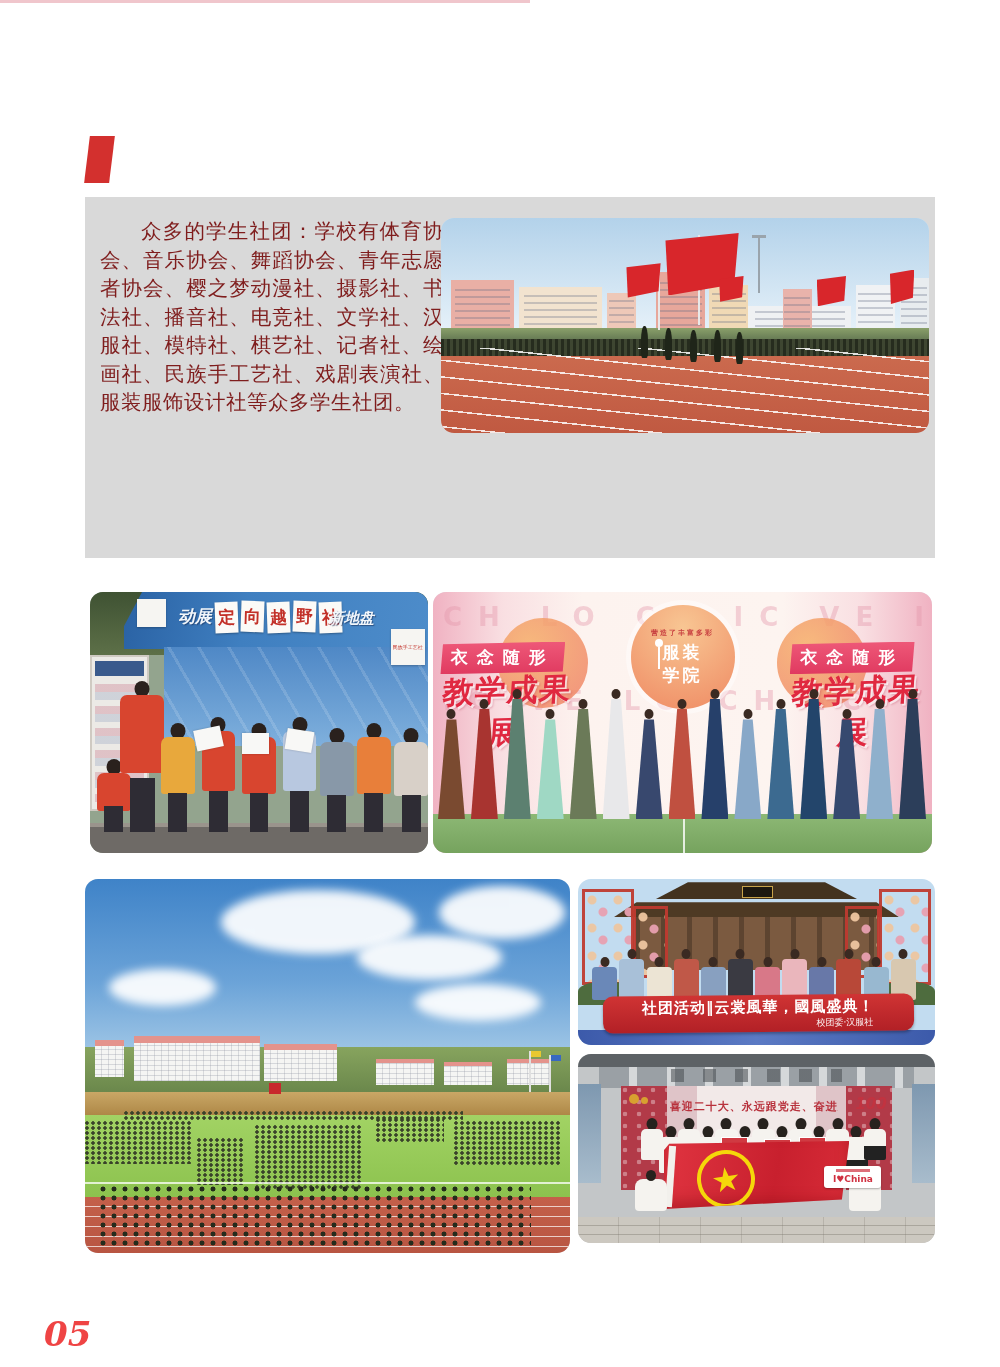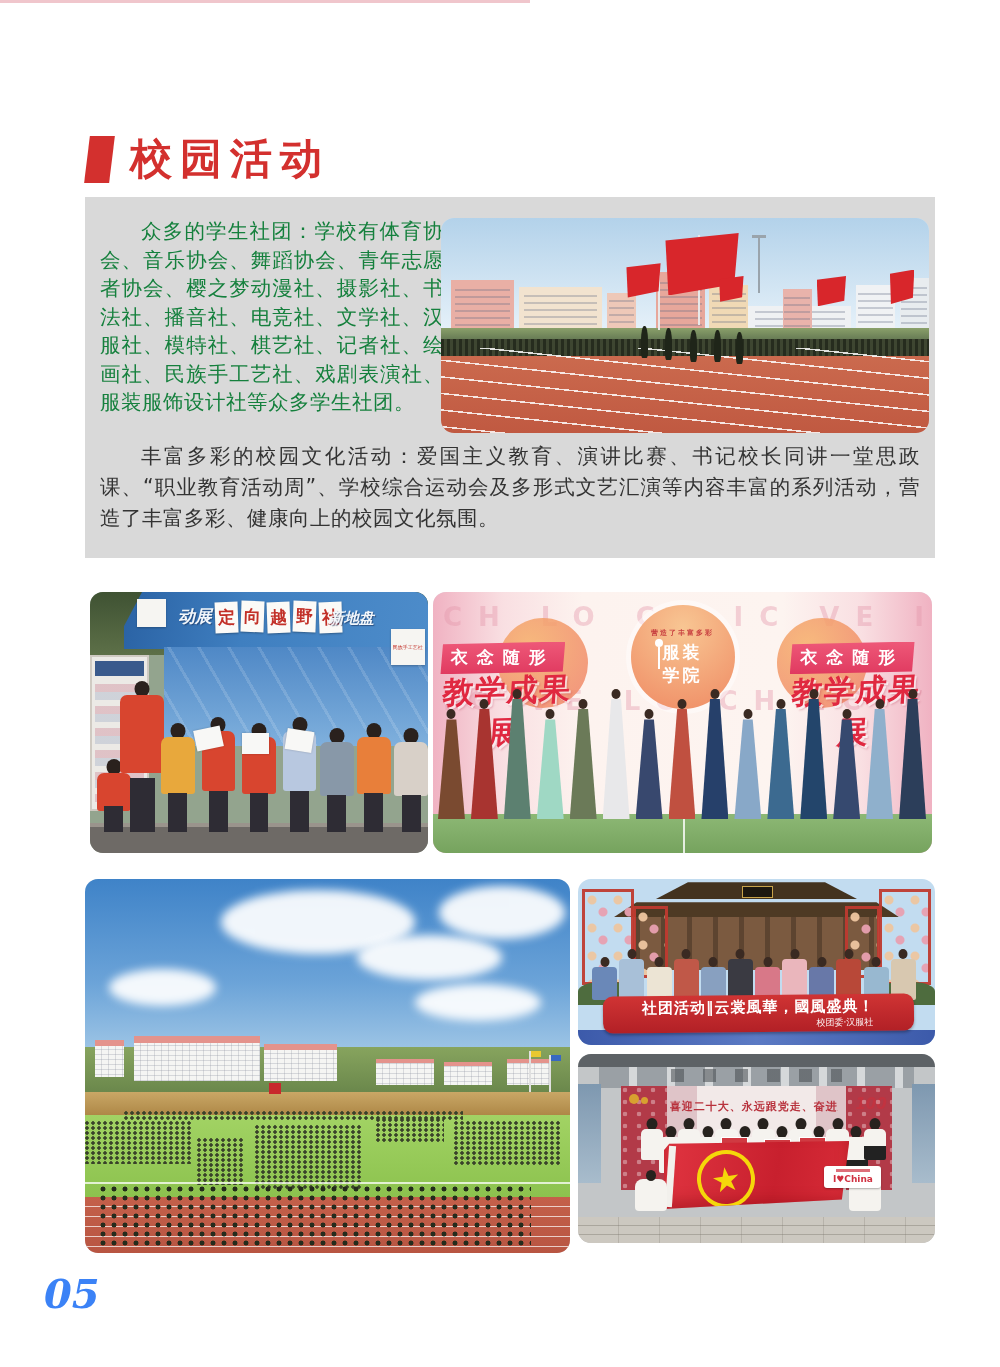--- a/index.html
+++ b/index.html
@@ -11,21 +11,21 @@
   .banner{position:absolute;left:3px;top:68px;width:320px;height:40px;background:#d3302e;
           border-radius:0 20px 20px 0;color:#fff;font-weight:bold;font-size:23px;
           display:flex;align-items:center;justify-content:center;letter-spacing:3px;}
   .section-head{position:absolute;left:87px;top:133px;display:flex;align-items:flex-start;}
   .marker{width:25px;height:47px;background:#d3302e;transform:skewX(-7deg);margin-top:3px;}
   .section-title{margin:0 0 0 18px;color:#d3302e;font-size:42px;font-weight:bold;letter-spacing:8px;line-height:52px;}
 
   
   .graybox{position:absolute;left:85px;top:197px;width:850px;height:361px;background:#d9d9d9;}
   .para1{position:absolute;left:15px;top:20px;width:344px;margin:0;font-size:20.5px;line-height:28.5px;
-         color:#15803d;text-align:justify;text-indent:2em;letter-spacing:.5px;}
+         color:#7f1d1d;text-align:justify;text-indent:2em;letter-spacing:.5px;}
   .para2{position:absolute;left:15px;top:244px;width:820px;margin:0;font-size:20.5px;line-height:31px;
          color:#333;text-align:justify;text-indent:2em;letter-spacing:.5px;}
 
   .photo{position:absolute;overflow:hidden;background:#dfe6ec;border-radius:13px;}
   .photo *{position:absolute;}
 
   
   #photo-parade{left:356px;top:21px;width:488px;height:215px;}
   .s1-sky{left:0;top:0;right:0;height:56%;background:linear-gradient(#b3d2ea,#e9f3fa);}
   .bld::after{content:"";position:absolute;inset:16% 6% 6% 6%;
@@ -161,34 +161,33 @@
       box-shadow:0 1px 2px rgba(0,0,0,.3);display:flex;flex-direction:column;align-items:center;justify-content:center;
       font-size:9px;font-weight:bold;color:#d03040;}
   .s6-iheart i{position:static;display:block;width:60%;height:3px;background:#d03040;margin-bottom:2px;opacity:.7;}
   .crouch{z-index:8;background:#f5f3ef;border-radius:8px 8px 4px 4px;}
   .crouch::before{content:"";position:absolute;left:50%;top:-9px;transform:translateX(-50%);
       width:10px;height:11px;border-radius:50%;background:#27221e;}
   .s6-ground{left:0;right:0;bottom:0;height:14%;background:#ccc8c0;z-index:2;
       background-image:repeating-linear-gradient(180deg,transparent 0 8px,rgba(120,115,105,.4) 8px 9px),
                        repeating-linear-gradient(90deg,transparent 0 40px,rgba(120,115,105,.25) 40px 41px);}
 
-  .page-number{position:absolute;left:44px;top:1270px;font-family:"DejaVu Serif","Liberation Serif",serif;
-      font-style:italic;font-weight:bold;font-size:40px;color:#3b82f6;}
+  .page-number{position:absolute;left:44px;top:1314px;font-family:"DejaVu Serif","Liberation Serif",serif;
+      font-style:italic;font-weight:bold;font-size:34px;color:#ef4444;}
 </style>
 </head>
 <body>
 
 <div class="page">
 
   <div class="topline"></div>
 
 
   <div class="section-head">
     <div class="marker"></div>
-    <h1 class="section-title">校园活动</h1>
   </div>
 
   <div class="graybox">
     <p class="para1">众多的学生社团：学校有体育协会、音乐协会、舞蹈协会、青年志愿者协会、樱之梦动漫社、摄影社、书法社、播音社、电竞社、文学社、汉服社、模特社、棋艺社、记者社、绘画社、民族手工艺社、戏剧表演社、服装服饰设计社等众多学生社团。</p>
 
     <div class="photo" id="photo-parade">
       <div class="s1-sky"></div>
       <div class="bld" style="left:2%;bottom:45%;width:13%;height:26%;background:#e9afa5"></div>
       <div class="bld" style="left:16%;bottom:45%;width:17%;height:23%;background:#f2e3cf"></div>
       <div class="bld" style="left:34%;bottom:45%;width:6%;height:20%;background:#eec8b8"></div>
@@ -209,21 +208,20 @@
       <div class="flag" style="left:57%;top:27%;width:5%;height:12%"></div>
       <div class="flag" style="left:77%;top:27%;width:6%;height:14%"></div>
       <div class="flag" style="left:92%;top:24%;width:5%;height:16%"></div>
       <div class="soldier" style="left:41%;top:50%;height:15%"></div>
       <div class="soldier" style="left:46%;top:51%;height:15%"></div>
       <div class="soldier" style="left:51%;top:52%;height:15%"></div>
       <div class="soldier" style="left:56%;top:52%;height:15%"></div>
       <div class="soldier" style="left:60.5%;top:53%;height:15%"></div>
     </div>
 
-    <p class="para2">丰富多彩的校园文化活动：爱国主义教育、演讲比赛、书记校长同讲一堂思政课、“职业教育活动周”、学校综合运动会及多形式文艺汇演等内容丰富的系列活动，营造了丰富多彩、健康向上的校园文化氛围。</p>
   </div>
 
   <div class="photo" id="photo-club">
     <div class="s2-foliage"></div>
     <div class="s2-canopy"></div>
     <div class="s2-wall"></div>
     <div class="s2-ttl" style="left:26%;top:5%;font-size:17px">动展</div>
     <div class="s2-cards" id="club-cards">
         <div class="s2-card">定</div>
         <div class="s2-card">向</div>

